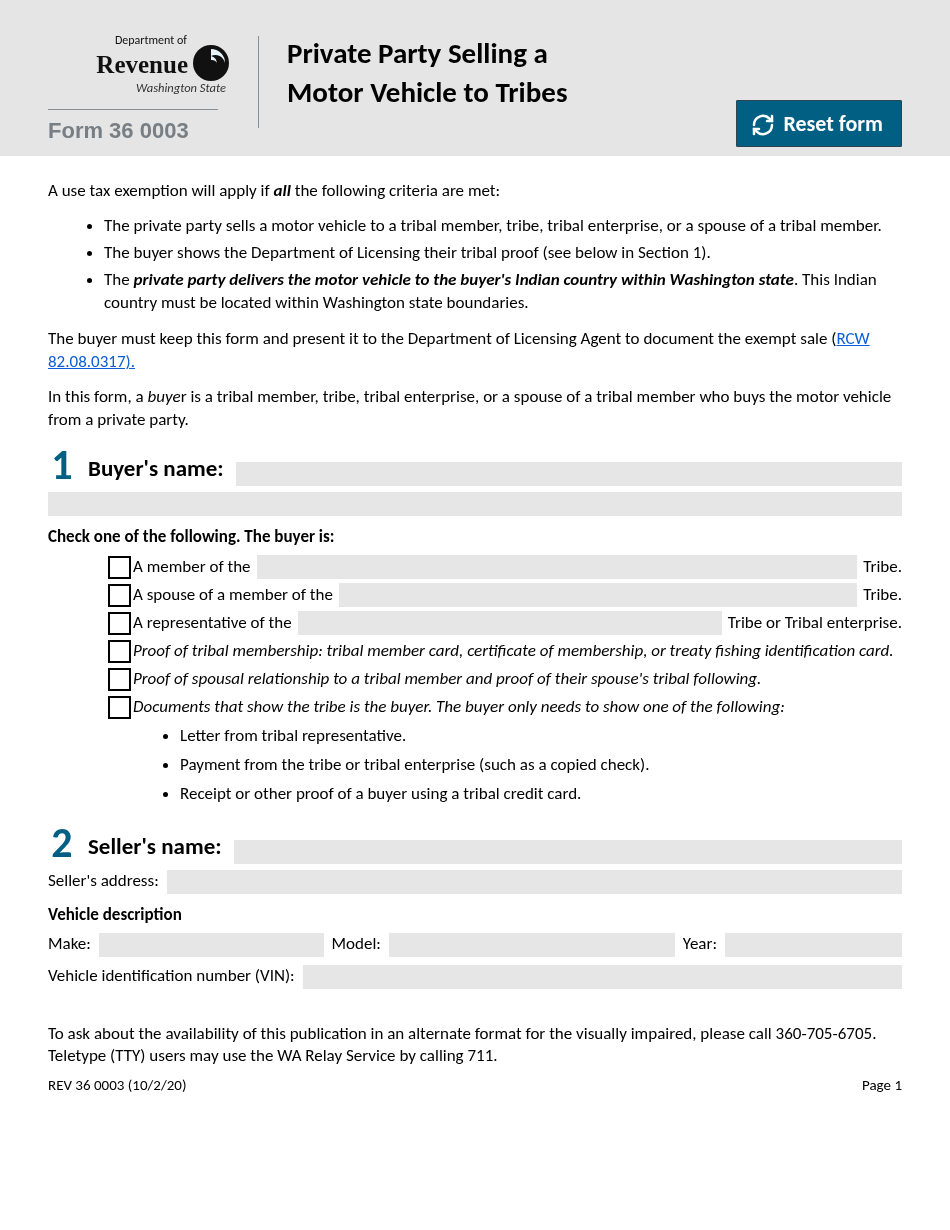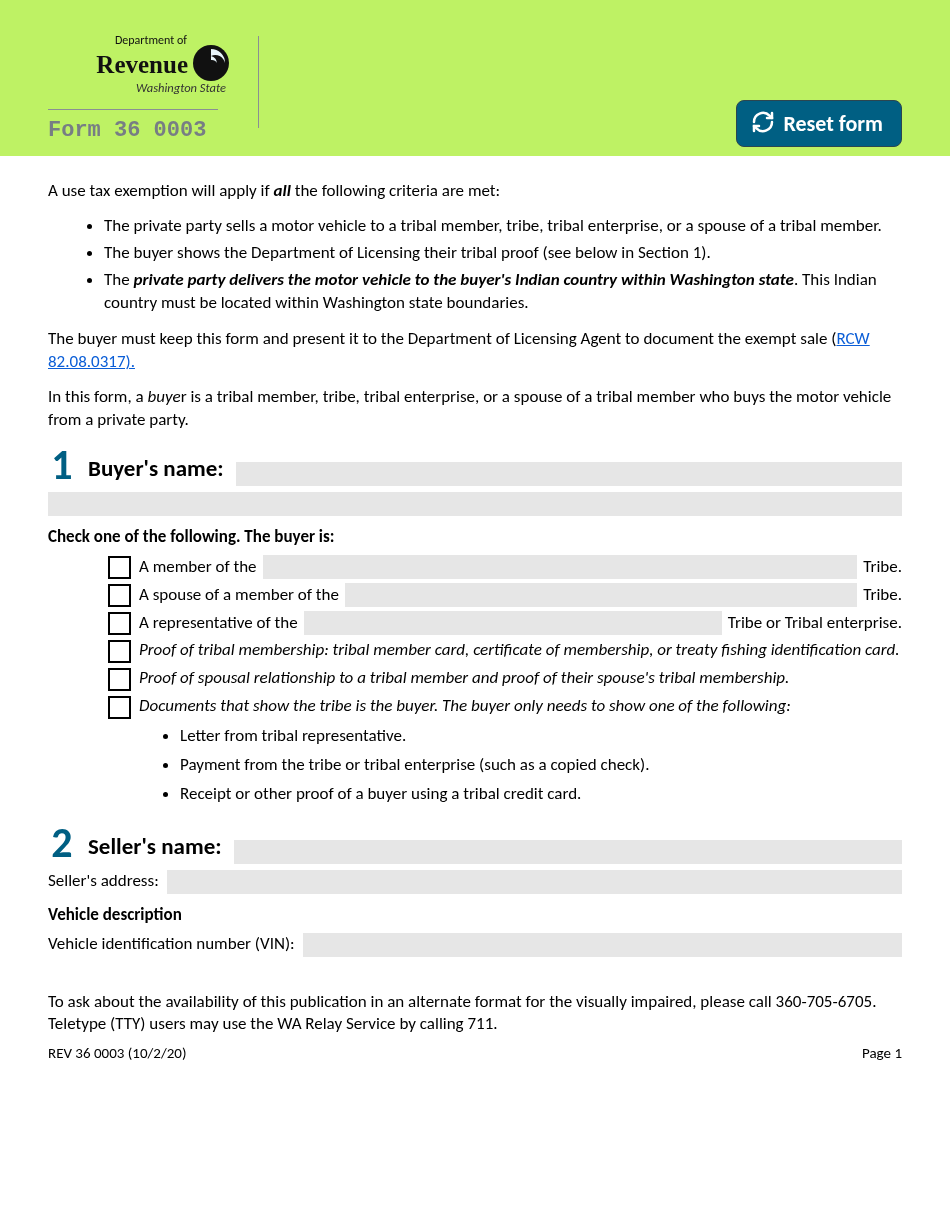--- a/index.html
+++ b/index.html
@@ -5,21 +5,21 @@
   * { box-sizing: border-box; margin: 0; padding: 0; }
   body {
     font-family: "Segoe UI", Calibri, Arial, sans-serif;
     background: #ffffff;
     width: 950px;
     color: #000;
     font-size: 17px;
     line-height: 1.35;
   }
   .header-band {
-    background: #bef264;
+    background: #e5e5e5;
     padding: 28px 48px 10px 48px;
     display: flex;
     align-items: flex-start;
     position: relative;
   }
   .logo-col {
     width: 200px;
     padding-top: 4px;
   }
   .logo-block {
@@ -46,21 +46,21 @@
   }
   .swirl-icon svg { display:block; }
   .wa-state {
     font-style: italic;
     font-size: 12.5px;
     color: #333;
     margin-top: -2px;
     padding-right: 4px;
   }
   .form-number {
-    font-family: Liberation Mono, monospace;
+    font-family: Liberation Sans, sans-serif;
     font-weight: 700;
     font-size: 22px;
     color: #777e84;
     border-top: 1px solid #8a8f93;
     margin-top: 12px;
     padding-top: 6px;
     width: 170px;
   }
   .vline {
     width: 1px;
@@ -78,27 +78,27 @@
     font-size: 29px;
     line-height: 1.35;
   }
   .reset-btn {
     position: absolute;
     right: 48px;
     top: 100px;
     background: #005f83;
     color: #fff;
     border: 1px solid #2b4650;
-    border-radius: 8px;
+    border-radius: 1px;
     padding: 9px 18px 9px 14px;
     font-size: 22px;
     font-weight: 700;
     font-family: Calibri, Arial, sans-serif;
     display: flex;
-    align-items: flex-start;
+    align-items: flex-end;
     gap: 8px;
     cursor: pointer;
   }
   .reset-btn svg { display:block; }
   .content {
     padding: 24px 48px 8px 48px;
   }
   .content p { margin-bottom: 12px; }
   ul.bullets {
     list-style: disc;
@@ -143,22 +143,22 @@
   }
   .line {
     display: flex;
     align-items: center;
     gap: 8px;
     margin-bottom: 6px;
   }
   .lbl { white-space: nowrap; }
   .ck-row {
     display: flex;
-    align-items: flex-start;
-    gap: 8px;
+    align-items: flex-end;
+    gap: 2px;
     margin-left: 60px;
     margin-bottom: 4px;
   }
   .ck-box {
     width: 23px;
     height: 23px;
     border: 2px solid #000;
     flex: none;
     margin-top: 1px;
     background: #fff;
@@ -213,20 +213,26 @@
           </svg>
         </span>
       </div>
       <div class="wa-state">Washington State</div>
     </div>
     <div class="form-number">Form 36 0003</div>
   </div>
 
   <div class="vline"></div>
 
+  <div class="title-col">
+    <div class="main-title">
+      <span>Private Party Selling a</span><br>
+      <span>Motor Vehicle to Tribes</span>
+    </div>
+  </div>
 
   <button class="reset-btn">
     <span>
       <svg width="24" height="24" viewBox="0 0 24 24" fill="none" stroke="#fff" stroke-width="2.5" stroke-linecap="round">
         <path d="M3 12 a9 9 0 0 1 15.5 -6.3 L21 8"></path>
         <polyline points="21 3 21 8 16 8"></polyline>
         <path d="M21 12 a9 9 0 0 1 -15.5 6.3 L3 16"></path>
         <polyline points="3 21 3 16 8 16"></polyline>
       </svg>
     </span>
@@ -296,21 +302,21 @@
   </div>
 
 
   <div class="ck-row">
     <input type="checkbox" class="ck-box" style="">
     <div class="ck-text">Proof of tribal membership: tribal member card, certificate of membership, or treaty fishing identification card.</div>
   </div>
 
   <div class="ck-row">
     <input type="checkbox" class="ck-box" style="">
-    <div class="ck-text">Proof of spousal relationship to a tribal member and proof of their spouse's tribal membership.</div>
+    <div class="ck-text">Proof of spousal relationship to a tribal member and proof of their spouse's tribal following.</div>
   </div>
 
   <div class="ck-row">
     <input type="checkbox" class="ck-box" style="">
     <div class="ck-text">Documents that show the tribe is the buyer. The buyer only needs to show one of the following:</div>
   </div>
 
   <ul class="small-indent">
     <li>Letter from tribal representative.</li>
     <li>Payment from the tribe or tribal enterprise (such as a copied check).</li>
@@ -323,20 +329,28 @@
     <input class="fill" style="">
   </div>
 
   <div class="line">
     <span class="lbl">Seller's address:</span>
     <input class="fill" style="">
   </div>
 
   <div class="subhead">Vehicle description</div>
 
+  <div class="veh-row">
+    <span class="lbl">Make:</span>
+    <input class="fill" style="flex: 1.1 1 0%;">
+    <span class="lbl">Model:</span>
+    <input class="fill" style="flex: 1.4 1 0%;">
+    <span class="lbl">Year:</span>
+    <input class="fill" style="flex: 0.45 1 0%;">
+  </div>
 
   <div class="veh-row">
     <span class="lbl">Vehicle identification number (VIN):</span>
     <input class="fill" style="">
   </div>
 
 </div>
 
 <div class="footer-note">To ask about the availability of this publication in an alternate format for the visually impaired, please call 360-705-6705. Teletype (TTY) users may use the WA Relay Service by calling 711.</div>
 

